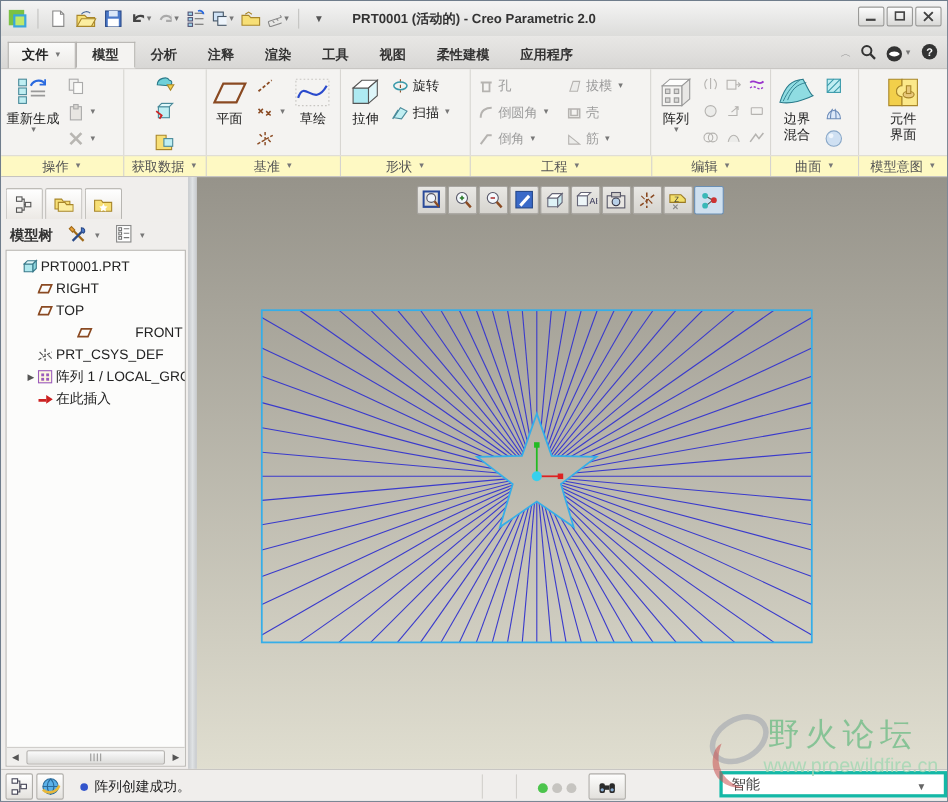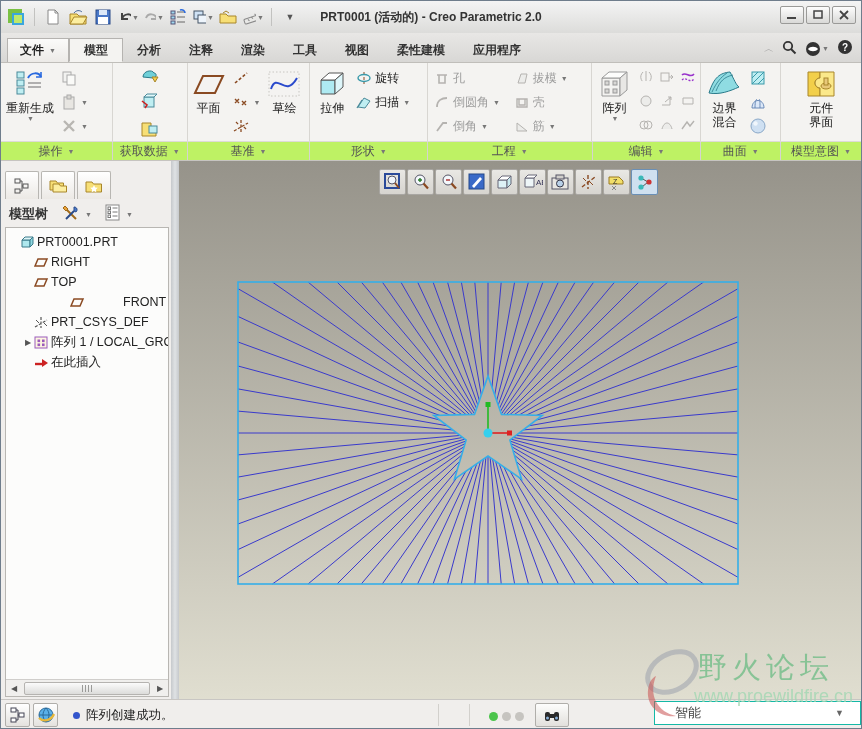--- a/index.html
+++ b/index.html
@@ -33,21 +33,21 @@
   .ribbon { position:absolute; left:0; top:62px; width:100%; height:78px; background:#f4f3f1; display:flex; }
   .rgroup { height:100%; border-right:1px solid #d8d6d2; display:flex; padding:3px 2px; }
   .bigbtn { display:flex; flex-direction:column; align-items:center; justify-content:flex-start; padding:1px 3px; border-radius:2px; }
   .bigbtn .ic { height:34px; display:flex; align-items:center; justify-content:center; }
   .bigbtn .lbl { font-size:12px; line-height:14px; text-align:center; white-space:nowrap; }
   .bigbtn .lbl.wrap { white-space:normal; width:30px; }
   .smcol { display:flex; flex-direction:column; justify-content:space-around; padding:0 2px; }
   .smbtn { display:flex; align-items:center; gap:3px; height:20px; padding:0 2px; border-radius:2px; }
   .smbtn .slbl { font-size:12px; }
   .gray .slbl { color:#9c9c9c; }
-  .grouplabels { position:absolute; left:0; top:140px; width:100%; height:20px; background:#bef264; border-top:1px solid #dddbd7;
+  .grouplabels { position:absolute; left:0; top:140px; width:100%; height:20px; background:#fef9c3; border-top:1px solid #dddbd7;
     border-bottom:1px solid #c6c4c0; display:flex; }
   .glabel { display:flex; align-items:center; justify-content:center; gap:4px; color:#555; border-right:1px solid #d5d3cf; }
 
   
   .main { position:absolute; left:0; top:160px; width:100%; height:538px; display:flex; }
 
   
   .tree-panel { width:170px; height:100%; background:#f0eeec; display:flex; flex-direction:column; padding:10px 2px 2px 4px; }
   .tree-tabs { display:flex; gap:2px; height:30px; }
   .ttab { width:34px; height:28px; border:1px solid #b8b6b2; border-bottom:none; background:linear-gradient(#ffffff,#ece9e5);
@@ -79,22 +79,22 @@
   .sb-left { position:absolute; left:4px; top:3px; display:flex; gap:3px; }
   .sb-btn { width:25px; height:24px; border:1px solid #b0aeaa; background:linear-gradient(#ffffff,#e4e2de); border-radius:2px;
     display:flex; align-items:center; justify-content:center; }
   .sb-msg { position:absolute; left:72px; top:0; height:31px; display:flex; align-items:center; gap:6px; font-size:12.5px; color:#222; }
   .sb-msg .bullet { width:7px; height:7px; border-radius:50%; background:#3355cc; }
   .sb-sep { position:absolute; top:4px; width:1px; height:22px; background:#d2d0cc; }
   .regen-dots { position:absolute; left:488px; top:12px; display:flex; gap:4px; align-items:center; }
   .dot { width:9px; height:9px; border-radius:50%; }
   .find-btn { position:absolute; left:534px; top:3px; width:34px; height:24px; border:1px solid #b0aeaa;
     background:linear-gradient(#fdfdfc,#e2e0dc); border-radius:2px; display:flex; align-items:center; justify-content:center; }
-  .filter-combo { position:absolute; right:0; top:1px; width:207px; height:24px; background:#fff; border:1px solid #14b8a6;
-    display:flex; align-items:center; padding-left:20px; font-size:13px; color:#444; }
+  .filter-combo { position:absolute; right:0; top:1px; width:207px; height:24px; background:#fff; border:3px solid #14b8a6;
+    display:flex; align-items:center; padding-left:8px; font-size:13px; color:#444; }
   .filter-combo .arrow { position:absolute; right:16px; top:6px; color:#666; font-size:9px; }
 
   
   .watermark { position:absolute; right:0; bottom:0; width:215px; height:82px; z-index:40; pointer-events:none; }
   .wm-name { position:absolute; left:52px; top:2px; font-size:29px; font-weight:normal; color:rgba(120,190,140,0.85); letter-spacing:5px; white-space:nowrap; }
   .wm-url { position:absolute; left:48px; top:40px; font-size:18px; color:rgba(165,215,180,0.85); white-space:nowrap; }
 </style>
 </head>
 <body>
 

